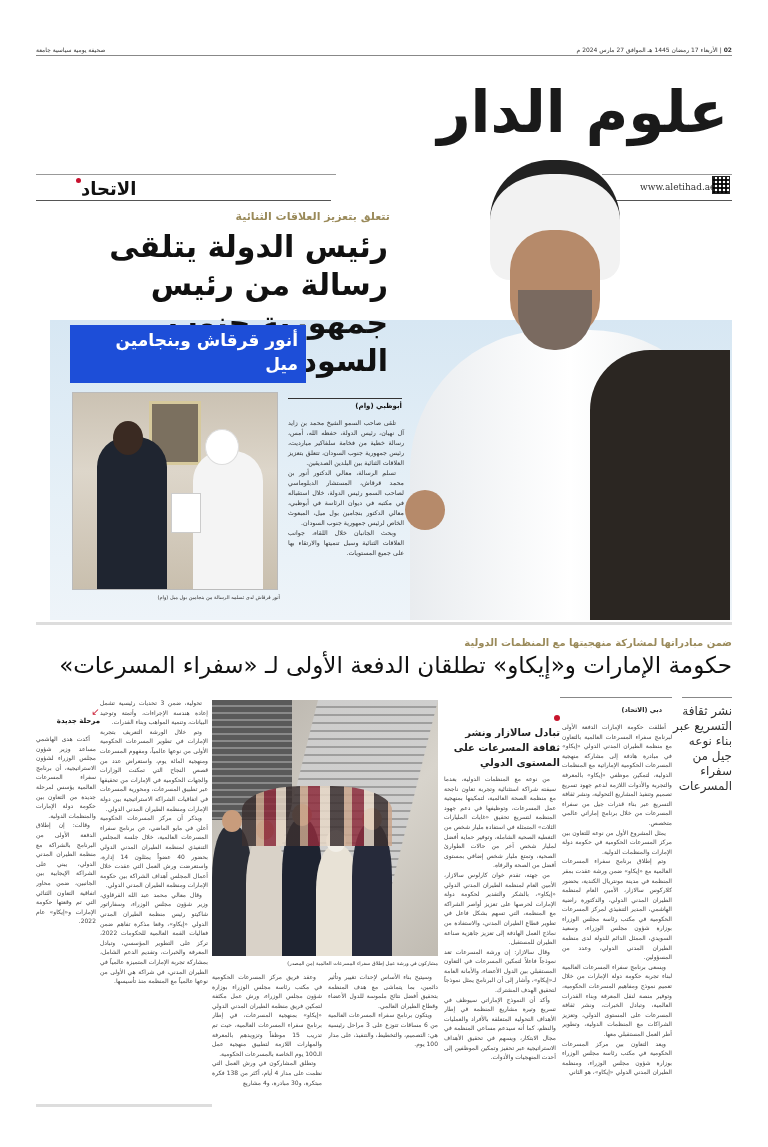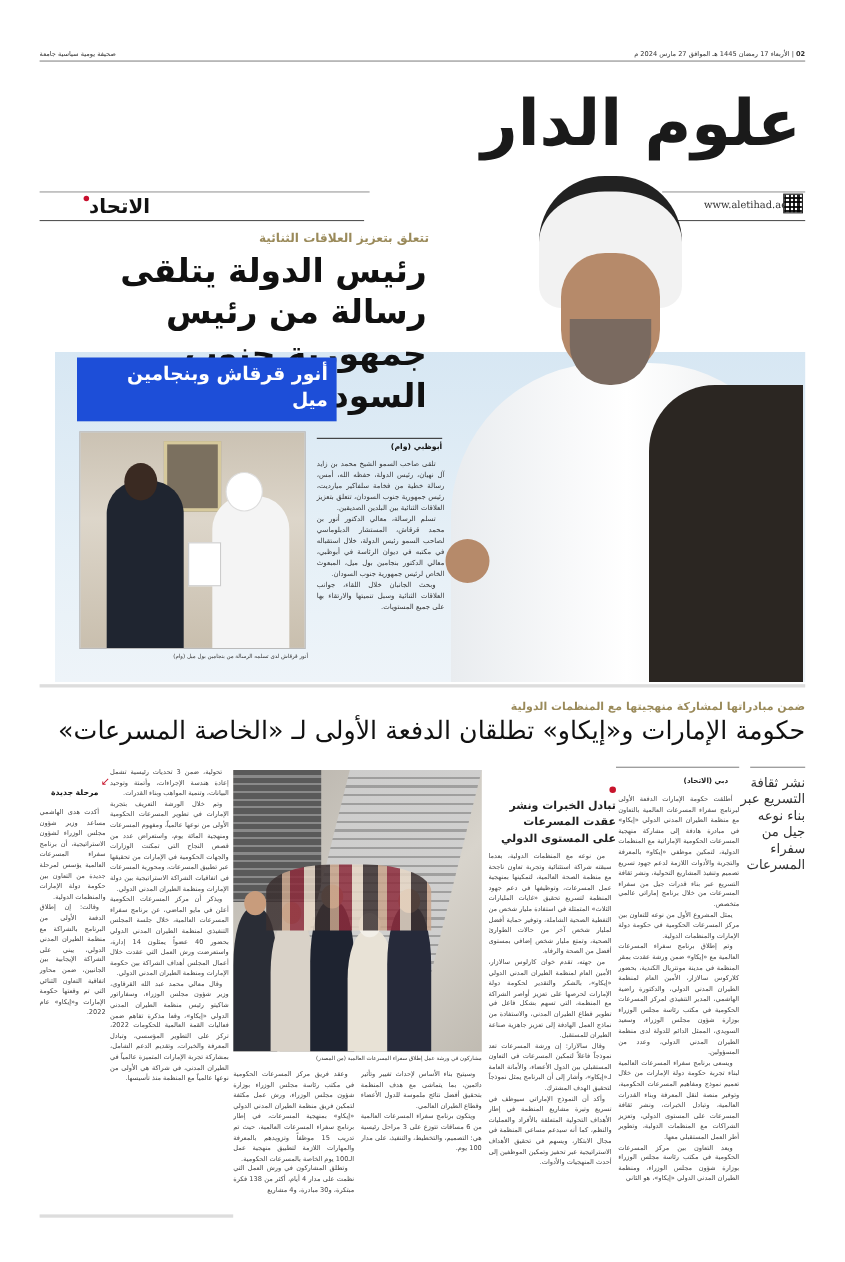--- a/index.html
+++ b/index.html
@@ -75,21 +75,21 @@
   .group-photo { position: absolute; top: 700px; left: 212px; width: 226px; height: 256px; overflow: hidden; background: linear-gradient(135deg, #b5b0a8, #d8d4cc 60%, #c0bbb2); }
   .group-photo .esc { position: absolute; top: 0; right: 0; width: 120px; height: 256px; background: repeating-linear-gradient(180deg, #cfcfcf 0 6px, #9a9a9a 6px 8px); transform: skewX(-14deg); transform-origin: top right; opacity: .9; }
   .group-photo .esc2 { position: absolute; top: 0; left: 0; width: 80px; height: 120px; background: repeating-linear-gradient(180deg, #5a5a5a 0 5px, #8a8a8a 5px 7px); }
   .group-photo .crowd { position: absolute; bottom: 0; left: 0; width: 200px; height: 190px; }
   .group-photo .person { position: absolute; border-radius: 40% 40% 0 0; }
   .group-photo .head { position: absolute; border-radius: 50%; background: #c89c7c; }
   .caption-2 { position: absolute; top: 960px; left: 212px; width: 226px; font-size: 5px; color: #333; direction: rtl; text-align: right; }
 
   .new-phase { position: absolute; top: 706px; right: 668px; width: 64px; direction: rtl; text-align: right; }
   .new-phase .arrow { color: #c8142c; font-size: 10px; }
-  .new-phase .t { font-size: 7px; font-weight: bold; color: #111; text-align: center; }
+  .new-phase .t { font-size: 7px; font-weight: bold; color: #111; }
 
   .bottom-rule { position: absolute; top: 1104px; left: 36px; width: 176px; height: 3px; background: #ddd; }
 </style>
 </head>
 <body>
 
 <div class="topbar">
   <span class="left">صحيفة يومية سياسية جامعة</span>
   <span class="right">
     <span class="pgnum">02</span>
@@ -139,38 +139,38 @@
 <div class="byline-1">أبوظبي (وام)</div>
 <div class="body-1">
   <p>تلقى صاحب السمو الشيخ محمد بن زايد آل نهيان، رئيس الدولة، حفظه الله، أمس، رسالة خطية من فخامة سلفاكير ميارديت، رئيس جمهورية جنوب السودان، تتعلق بتعزيز العلاقات الثنائية بين البلدين الصديقين.</p>
   <p>تسلم الرسالة، معالي الدكتور أنور بن محمد قرقاش، المستشار الدبلوماسي لصاحب السمو رئيس الدولة، خلال استقباله في مكتبه في ديوان الرئاسة في أبوظبي، معالي الدكتور بنجامين بول ميل، المبعوث الخاص لرئيس جمهورية جنوب السودان.</p>
   <p>وبحث الجانبان خلال اللقاء، جوانب العلاقات الثنائية وسبل تنميتها والارتقاء بها على جميع المستويات.</p>
 </div>
 
 <div class="divider-main"></div>
 
 <div class="kicker-2">ضمن مبادراتها لمشاركة منهجيتها مع المنظمات الدولية</div>
-<div class="headline-2">حكومة الإمارات و«إيكاو» تطلقان الدفعة الأولى لـ «الخاصة المسرعات»</div>
+<div class="headline-2">حكومة الإمارات و«إيكاو» تطلقان الدفعة الأولى لـ «سفراء المسرعات»</div>
 
 <div class="side-rule"></div>
 <div class="side-quote">نشر ثقافة التسريع عبر بناء نوعه جيل من سفراء المسرعات</div>
 
 <div class="col-rule" style="left:560px;width:112px;"></div>
 <div class="byline-2">دبي (الاتحاد)</div>
 <div class="col" style="top:722px;left:562px;width:110px;height:380px;overflow:hidden;">
   <p>أطلقت حكومة الإمارات الدفعة الأولى لبرنامج سفراء المسرعات العالمية بالتعاون مع منظمة الطيران المدني الدولي «إيكاو» في مبادرة هادفة إلى مشاركة منهجية المسرعات الحكومية الإماراتية مع المنظمات الدولية، لتمكين موظفي «إيكاو» بالمعرفة والتجربة والأدوات اللازمة لدعم جهود تسريع تصميم وتنفيذ المشاريع التحولية، ونشر ثقافة التسريع عبر بناء قدرات جيل من سفراء المسرعات من خلال برنامج إماراتي عالمي متخصص.</p>
   <p>يمثل المشروع الأول من نوعه للتعاون بين مركز المسرعات الحكومية في حكومة دولة الإمارات والمنظمات الدولية.</p>
   <p>وتم إطلاق برنامج سفراء المسرعات العالمية مع «إيكاو» ضمن ورشة عقدت بمقر المنظمة في مدينة مونتريال الكندية، بحضور كلاركوس سالازار، الأمين العام لمنظمة الطيران المدني الدولي، والدكتورة راضية الهاشمي، المدير التنفيذي لمركز المسرعات الحكومية في مكتب رئاسة مجلس الوزراء بوزارة شؤون مجلس الوزراء، وسعيد السويدي، الممثل الدائم للدولة لدى منظمة الطيران المدني الدولي، وعدد من المسؤولين.</p>
   <p>ويسعى برنامج سفراء المسرعات العالمية لبناء تجربة حكومة دولة الإمارات من خلال تعميم نموذج ومفاهيم المسرعات الحكومية، وتوفير منصة لنقل المعرفة وبناء القدرات العالمية، وتبادل الخبرات، ونشر ثقافة المسرعات على المستوى الدولي، وتعزيز الشراكات مع المنظمات الدولية، وتطوير أطر العمل المستقبلي معها.</p>
   <p>ويعد التعاون بين مركز المسرعات الحكومية في مكتب رئاسة مجلس الوزراء بوزارة شؤون مجلس الوزراء، ومنظمة الطيران المدني الدولي «إيكاو»، هو الثاني</p>
 </div>
 
 <div class="pull">
   <div><span class="dot"></span></div>
-  <div class="txt">تبادل الخبرات ونشر عقدت المسرعات على المستوى الدولي</div>
+  <div class="txt">تبادل سالازار ونشر ثقافة المسرعات على المستوى الدولي</div>
 </div>
 <div class="col" style="top:774px;left:444px;width:112px;height:330px;overflow:hidden;">
   <p>من نوعه مع المنظمات الدولية، بعدما سبقته شراكة استثنائية وتجربة تعاون ناجحة مع منظمة الصحة العالمية، لتمكينها بمنهجية عمل المسرعات، وتوظيفها في دعم جهود المنظمة لتسريع تحقيق «غايات المليارات الثلاث» المتمثلة في استفادة مليار شخص من التغطية الصحية الشاملة، وتوفير حماية أفضل لمليار شخص آخر من حالات الطوارئ الصحية، وتمتع مليار شخص إضافي بمستوى أفضل من الصحة والرفاه.</p>
   <p>من جهته، تقدم خوان كارلوس سالازار، الأمين العام لمنظمة الطيران المدني الدولي «إيكاو»، بالشكر والتقدير لحكومة دولة الإمارات لحرصها على تعزيز أواصر الشراكة مع المنظمة، التي تسهم بشكل فاعل في تطوير قطاع الطيران المدني، والاستفادة من نماذج العمل الهادفة إلى تعزيز جاهزية صناعة الطيران للمستقبل.</p>
   <p>وقال سالازار: إن ورشة المسرعات تعد نموذجاً فاعلاً لتمكين المسرعات في التعاون المستقبلي بين الدول الأعضاء، والأمانة العامة لـ«إيكاو»، وأشار إلى أن البرنامج يمثل نموذجاً لتحقيق الهدف المشترك.</p>
   <p>وأكد أن النموذج الإماراتي سيوظف في تسريع وتيرة مشاريع المنظمة في إطار الأهداف التحولية المتعلقة بالأفراد والعمليات والنظم، كما أنه سيدعم مساعي المنظمة في مجال الابتكار، ويسهم في تحقيق الأهداف الاستراتيجية عبر تحفيز وتمكين الموظفين إلى أحدث المنهجيات والأدوات.</p>
 </div>
 
 <div class="group-photo">
   <div class="esc2"></div>

